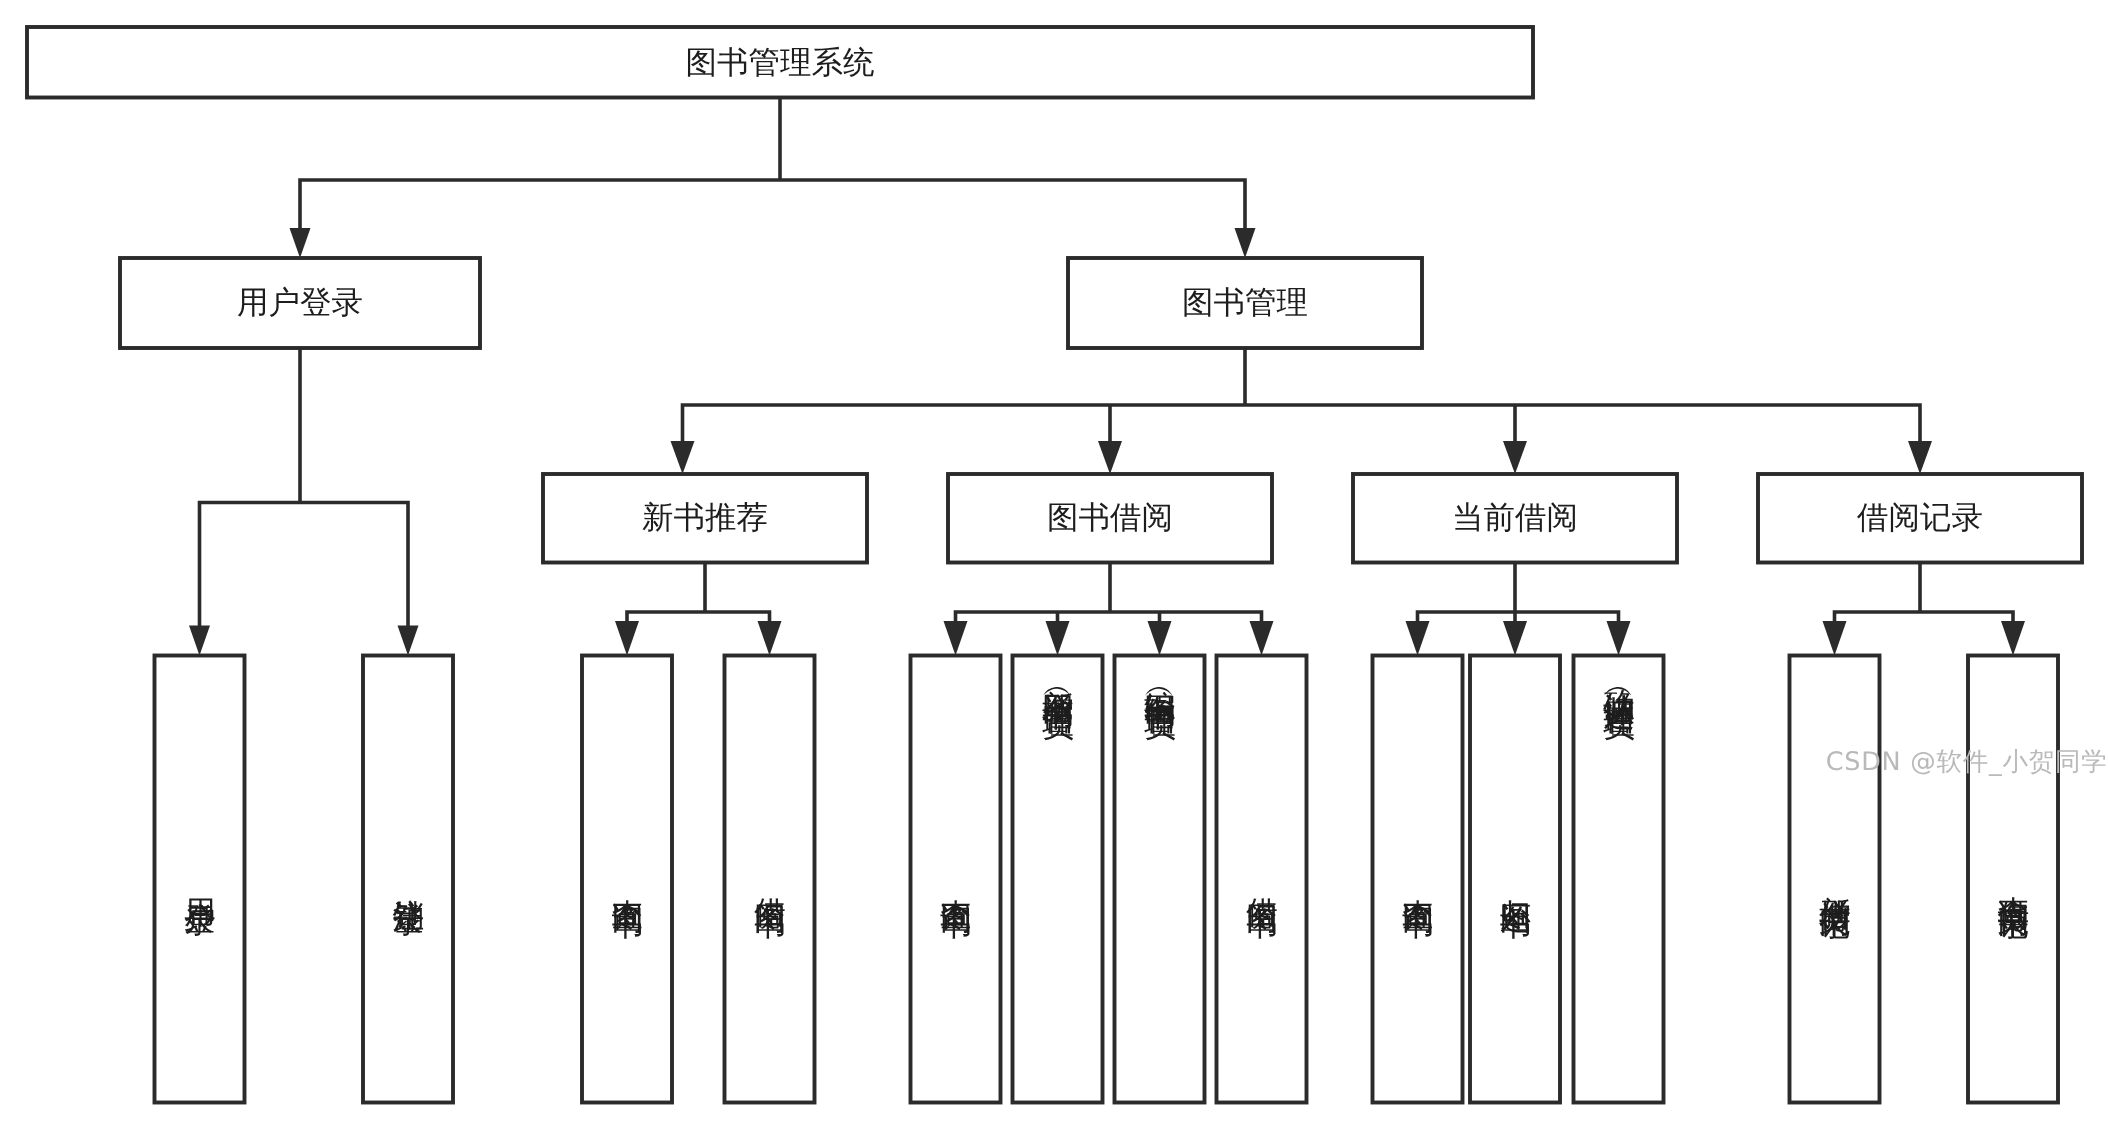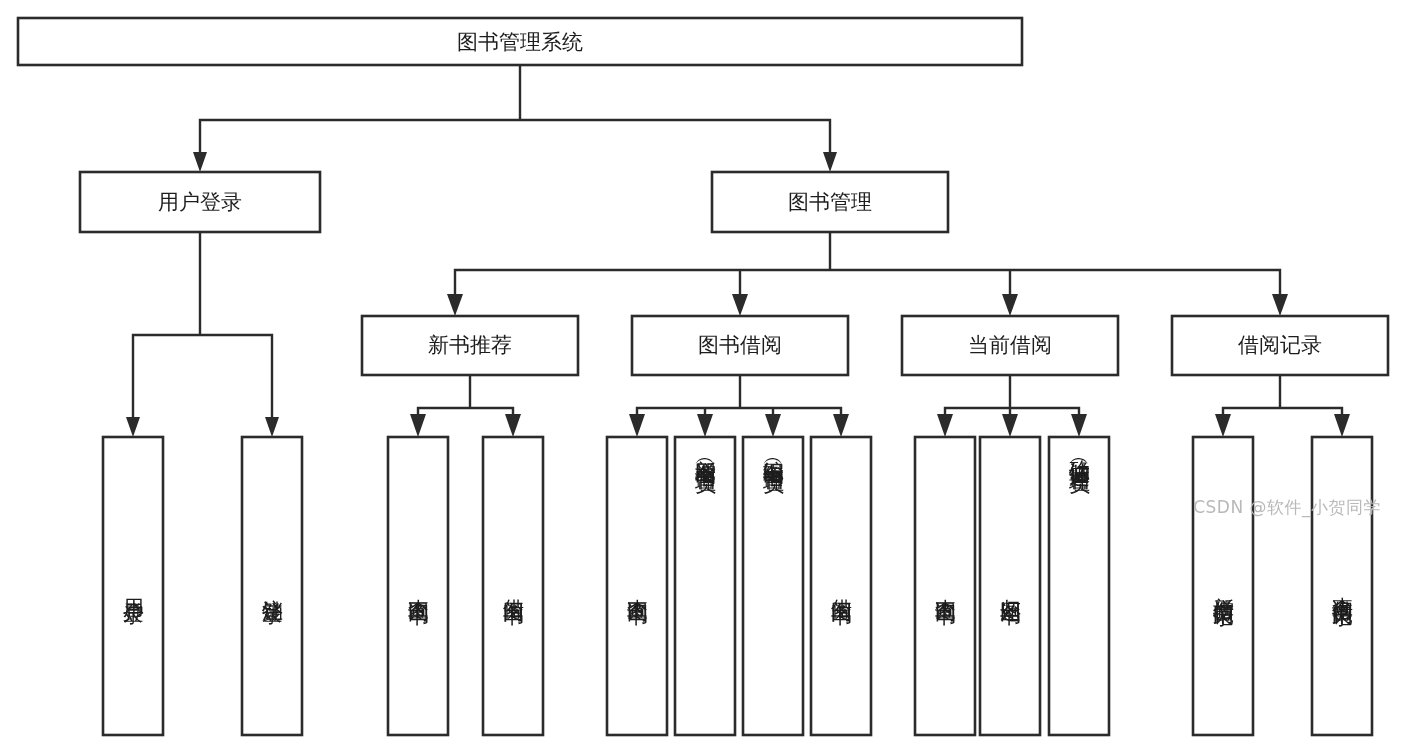--- a/index.html
+++ b/index.html
@@ -66,21 +66,21 @@
     text-orientation: upright;
     font-family: "DejaVu Sans", "Liberation Sans", sans-serif;
     font-size: 21px;
     line-height: 1.18;
     letter-spacing: 2px;
     color: #1d1d1d;
     white-space: nowrap;
   }
   .watermark {
     position: absolute;
-    right: 24px;
+    right: 0;
     bottom: 5px;
     font-family: "DejaVu Sans", "Liberation Sans", sans-serif;
     font-size: 17px;
     color: #b9b9b9;
     letter-spacing: 0.5px;
     white-space: nowrap;
   }
 </style>
 </head>
 <body>

